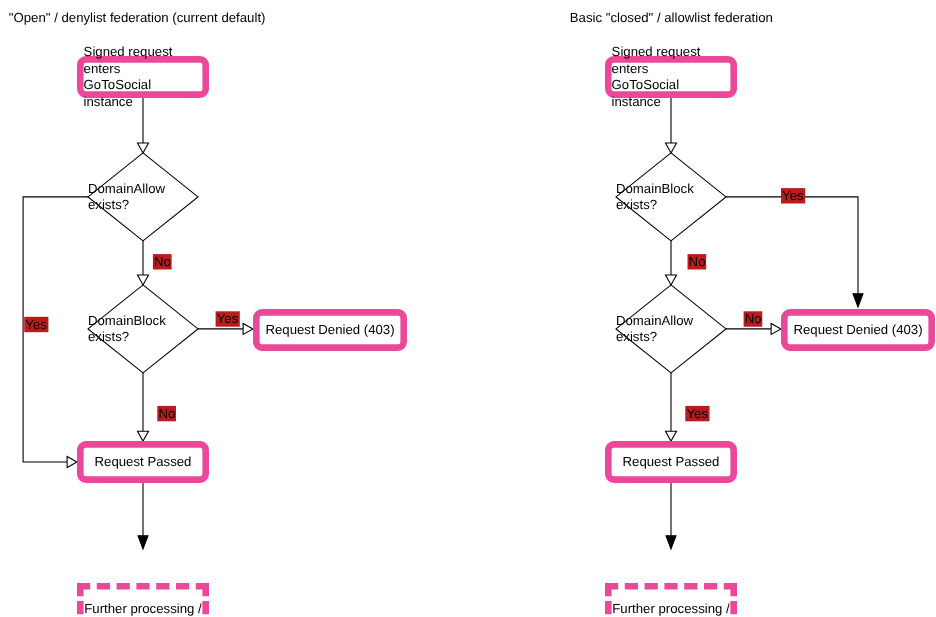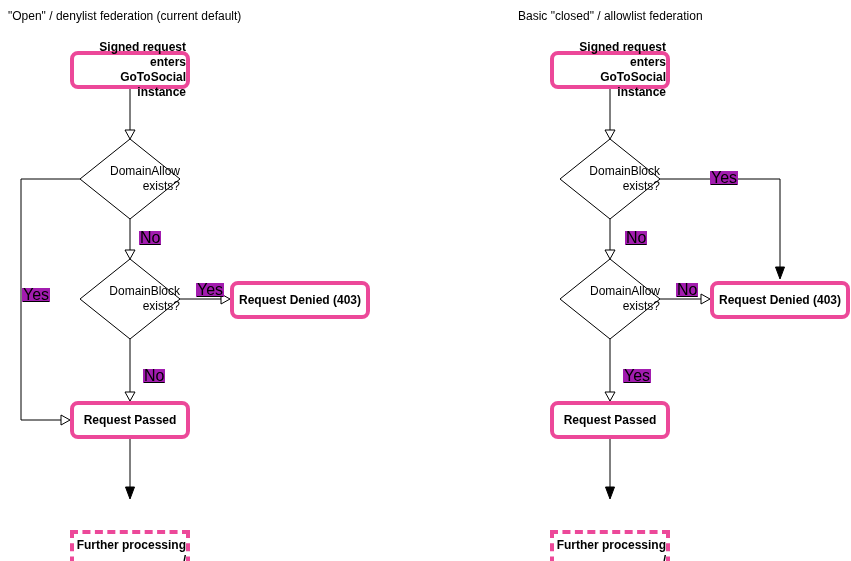--- a/index.html
+++ b/index.html
@@ -6,32 +6,32 @@
   .canvas {
     position:relative; width:851px; height:561px; background:#ffffff;
     font-family:"Liberation Sans", sans-serif; color:#000; overflow:hidden;
   }
   .canvas svg { position:absolute; left:0; top:0; }
   .chart-title {
     position:absolute; font-size:12px; line-height:14px; white-space:nowrap;
   }
   .box {
     position:absolute; box-sizing:border-box;
-    border:4px solid #ec4899; border-radius:8px; background:#fff;
+    border:6px solid #ec4899; border-radius:8px; background:#fff;
     display:flex; align-items:center; justify-content:center;
-    text-align:right; font-size:12px; line-height:15px; white-space:pre-line;font-weight:bold;
+    text-align:left; font-size:12px; line-height:15px; white-space:pre-line;
   }
   .box.dashed { border-radius:0; border-style:dashed;margin-top:31px; }
   .dlabel {
-    position:absolute; width:100px; text-align:right;
+    position:absolute; width:100px; text-align:left;
     font-size:12px; line-height:15px; white-space:pre-line;
   }
   .elabel {
-    position:absolute; font-size:16px; line-height:14px;
-    background:#a21caf; padding:0 1px; white-space:nowrap;text-decoration:underline;
+    position:absolute; font-size:12px; line-height:14px;
+    background:#b91c1c; padding:0 1px; white-space:nowrap;
   }
 </style>
 </head>
 <body>
 
 <div class="canvas">
 
   <svg width="851" height="561" viewBox="0 0 851 561">
 
     <g stroke="#000" stroke-width="1" fill="#fff">

